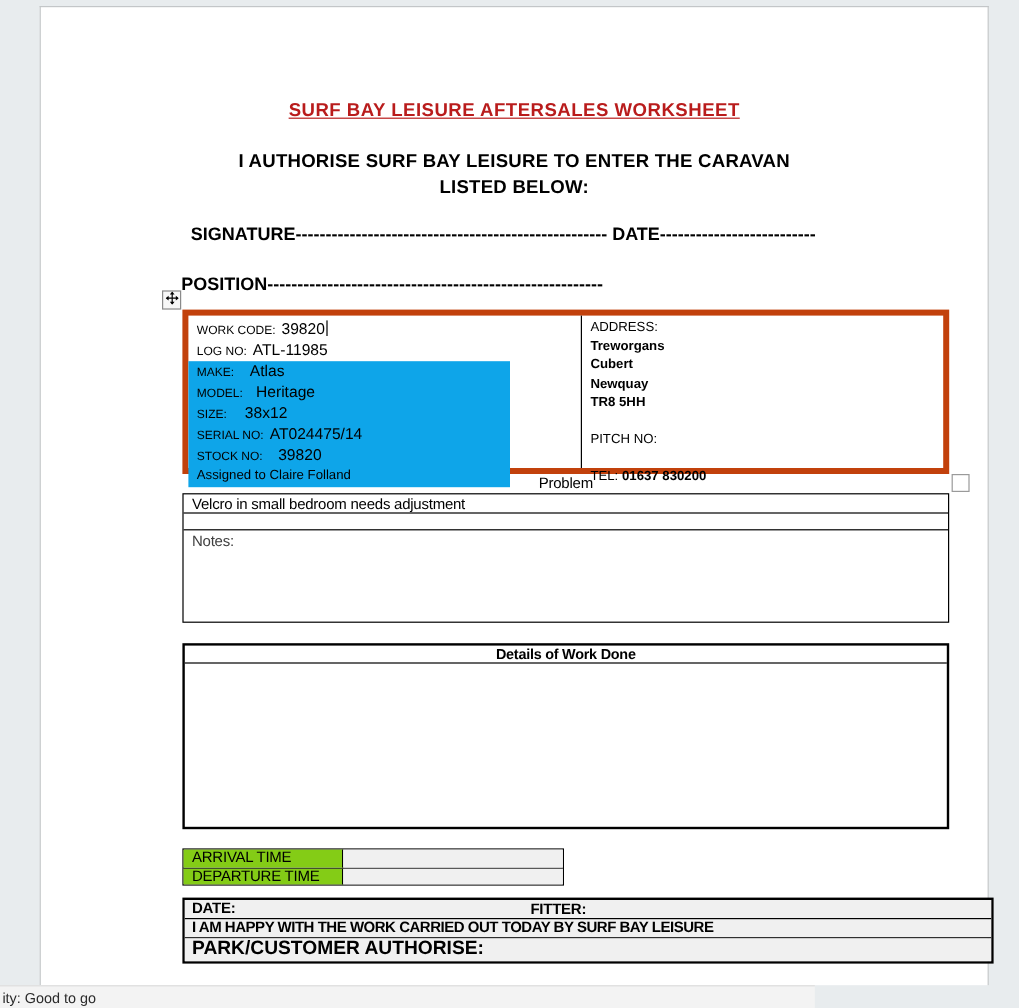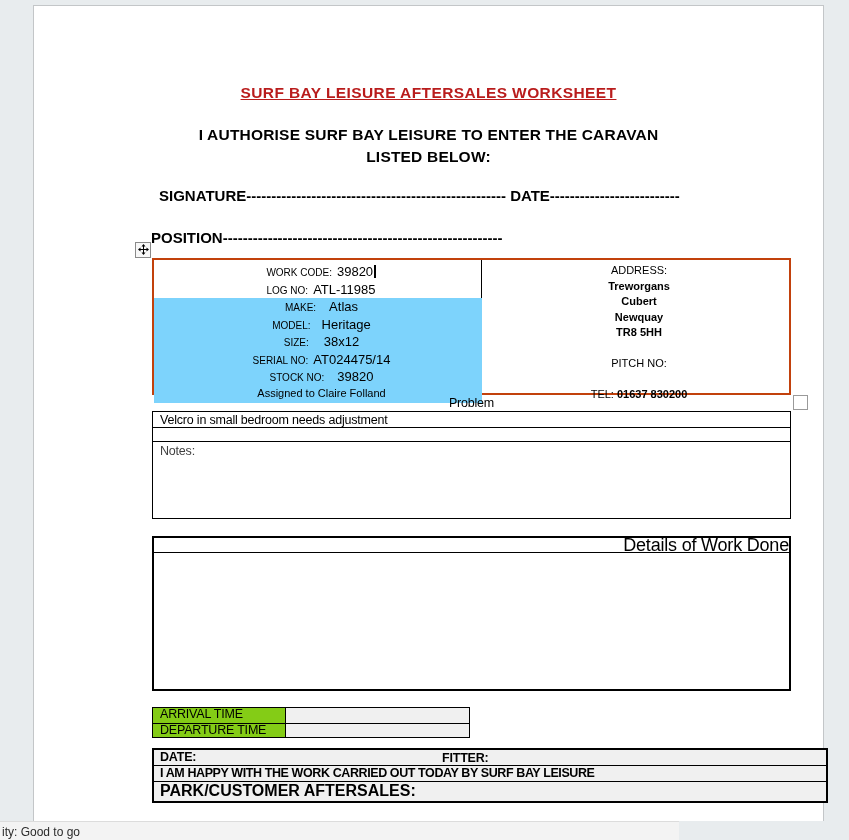--- a/index.html
+++ b/index.html
@@ -18,27 +18,27 @@
   .pos-line { position:absolute; top:223px; left:117px; font-size:15px; font-weight:bold; color:#000; }
 
   
   .move-handle { position:absolute; left:101px; top:236px; width:16px; height:16px;
     border:1px solid #8a8a8a; background:#f7f7f7; display:flex; align-items:center; justify-content:center; }
   .resize-handle { position:absolute; left:759px; top:389px; width:15px; height:15px;
     border:1px solid #9a9a9a; background:#ffffff; }
 
   
   .tbl1 { position:absolute; left:118px; top:252px; width:639px; height:137px;
-    border:2px solid #c2410c; display:flex;text-align:center; }
+    border:5px solid #c2410c; display:flex; }
   .tbl1-left { width:328px; height:100%; border-right:1px solid #000; padding:3px 0 0 7px; }
   .tbl1-right { flex:1; padding:3px 0 0 7px; font-size:11px; line-height:15.5px; color:#000; }
   .t1row { line-height:15.5px; white-space:nowrap; }
   .t1row .lbl { font-size:10px; color:#000; }
   .t1row .val { font-size:13px; color:#000; margin-left:5px; }
-  .shade-block { background:#7dd3fc; margin-left:-7px; padding-left:7px; width:328px; }
+  .shade-block { background:#0ea5e9; margin-left:-7px; padding-left:7px; width:268px; }
   .shade-block .t1row:nth-child(1) .val { margin-left:13px; }
   .shade-block .t1row:nth-child(2) .val { margin-left:11px; }
   .shade-block .t1row:nth-child(3) .val { margin-left:15px; }
   .shade-block .t1row:nth-child(5) .val { margin-left:13px; }
   .assigned { font-size:11px; line-height:15px; padding-bottom:2px; color:#000; }
   .caret { display:inline-block; width:1.5px; height:13px; background:#000;
     vertical-align:-2px; margin-left:1px; }
   .addr-bold { font-weight:bold; }
   .blank-line { height:15.5px; }
 
@@ -46,22 +46,22 @@
   .problem-hdr { position:absolute; left:118px; top:390px; width:639px; text-align:center;
     font-size:12.5px; letter-spacing:-.2px; color:#000; }
   .problem-tbl { position:absolute; left:118px; top:405px; width:639px; border:1.5px solid #000; }
   .problem-row1 { height:16px; border-bottom:1px solid #000; font-size:12.5px; letter-spacing:-.2px;
     padding:1px 0 0 7px; color:#000; }
   .problem-row2 { height:14px; border-bottom:1px solid #000; }
   .problem-row3 { height:76px; font-size:12.5px; letter-spacing:-.2px; padding:2px 0 0 7px; color:#404040; }
 
   
   .details-tbl { position:absolute; left:118px; top:530px; width:639px; border:2px solid #000; }
-  .details-hdr { height:15px; border-bottom:1px solid #000; text-align:right;
-    font-size:18px; letter-spacing:-.2px; line-height:14px; color:#000; }
+  .details-hdr { height:15px; border-bottom:1px solid #000; text-align:center;
+    font-size:12px; letter-spacing:-.2px; line-height:14px; color:#000;font-weight:bold; }
   .details-body { height:136px; }
 
   
   .times-tbl { position:absolute; left:118px; top:701px; width:318px; border:1.5px solid #000; }
   .times-row { display:flex; height:14.5px; }
   .times-row + .times-row { border-top:1px solid #000; }
   .times-label { width:133px; border-right:1px solid #000; font-size:12.5px; letter-spacing:-.2px;
     padding-left:7px; line-height:13.5px; color:#000; background:#84cc16; }
   .times-value { flex:1; background:#f0f0f0; }
 
@@ -178,21 +178,21 @@
         <div class="times-value"></div>
       </div>
     </div>
 
     <div class="footer-tbl">
       <div class="f-row1">
         <span>DATE:</span>
         <span class="f-fitter">FITTER:</span>
       </div>
       <div class="f-row2">I AM HAPPY WITH THE WORK CARRIED OUT TODAY BY SURF BAY LEISURE</div>
-      <div class="f-row3">PARK/CUSTOMER AFTERSALES:</div>
+      <div class="f-row3">PARK/CUSTOMER AUTHORISE:</div>
     </div>
 
   </div>
 
   <div class="status-bar">
     <span>ity: Good to go</span>
   </div>
 
 </div>
 

